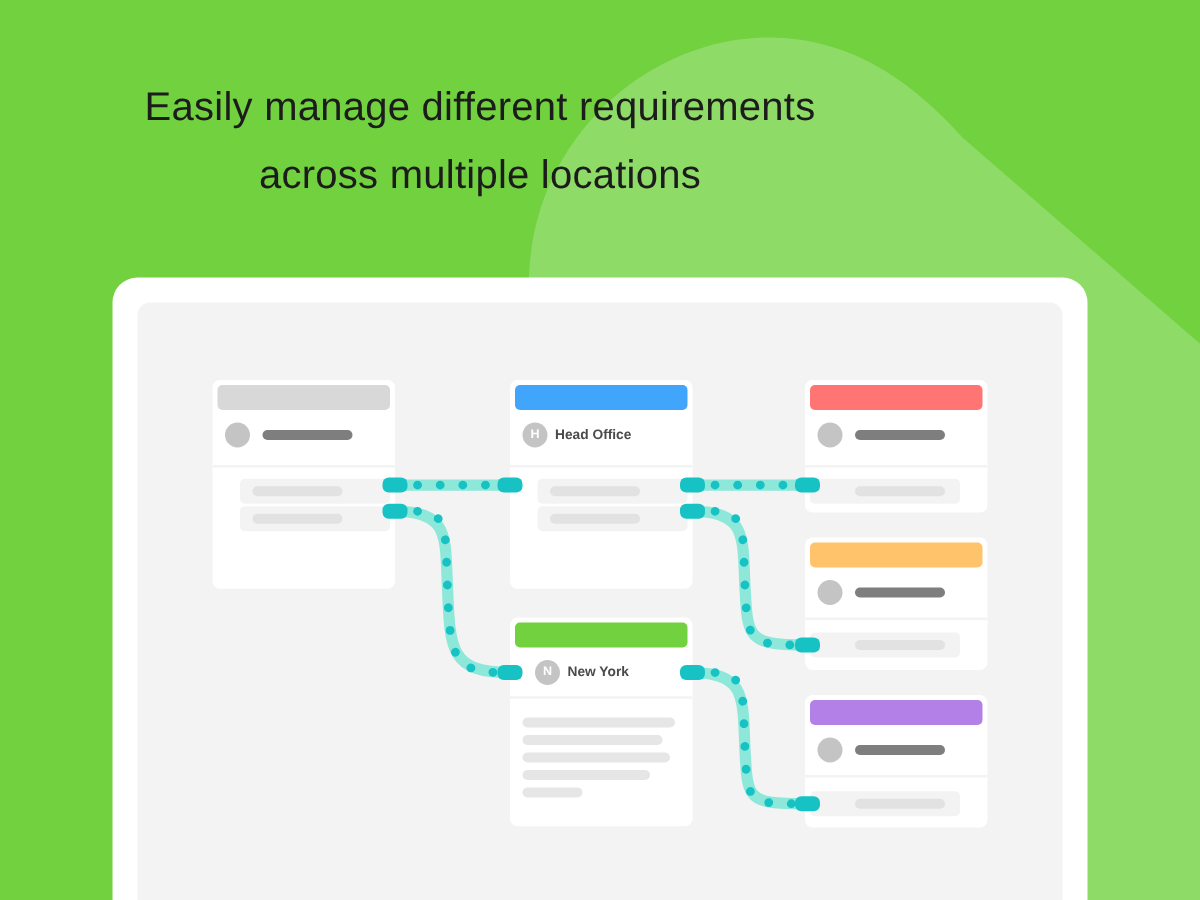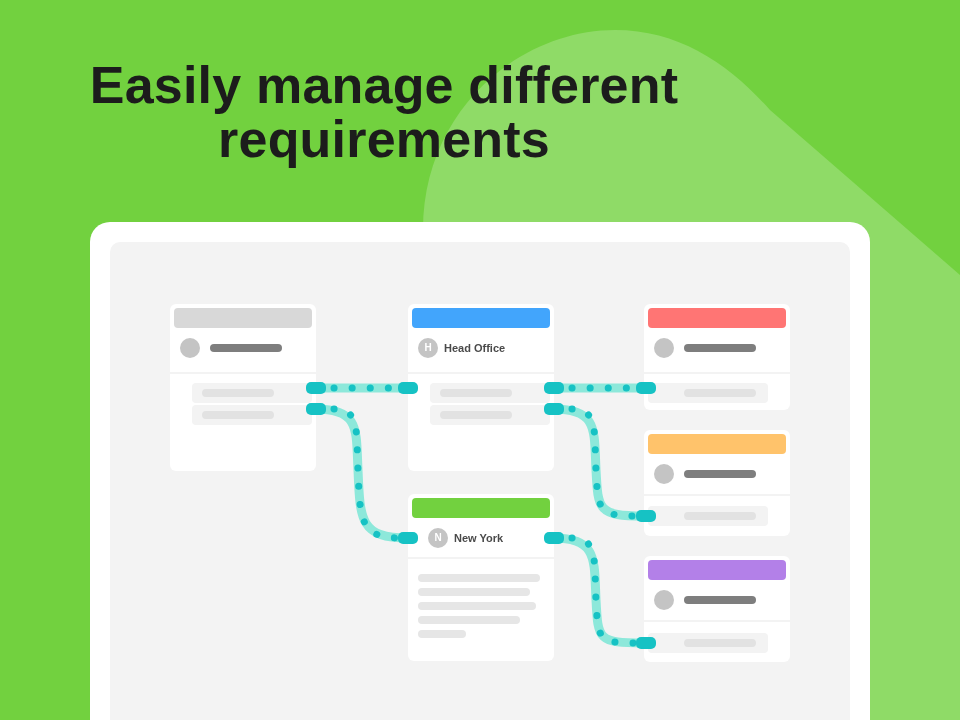--- a/index.html
+++ b/index.html
@@ -1,18 +1,18 @@
 <!DOCTYPE html>
 <html><head>
 <meta charset="utf-8">
 <style>
   html,body{margin:0;padding:0;}
   body{width:960px;height:720px;position:relative;overflow:hidden;background:#72d13f;font-family:"Liberation Sans",sans-serif;}
   .bg-shape{position:absolute;left:0;top:0;width:960px;height:720px;}
-  .headline{position:absolute;left:0;top:58px;width:768px;text-align:center;color:#1c1c1c;font-size:52px;font-weight:bold;line-height:54px;letter-spacing:0.2px;}
+  .headline{position:absolute;left:0;top:58px;width:768px;text-align:center;color:#1c1c1c;font-size:32px;font-weight:normal;line-height:54px;letter-spacing:0.2px;}
   .frame{position:absolute;left:90px;top:222px;width:780px;height:520px;background:#fff;border-radius:20px;}
   .canvas{position:absolute;left:110px;top:242px;width:740px;height:500px;background:#f3f3f3;border-radius:10px;}
   .card{position:absolute;background:#fff;border-radius:6px;}
   .card .hdr{position:absolute;left:4px;top:4px;right:4px;height:20px;border-radius:4px;}
   .card .divider{position:absolute;left:0;right:0;height:2px;background:#f3f3f3;}
   .avatar{position:absolute;width:20px;height:20px;border-radius:50%;background:#c4c4c4;color:#fff;font-size:10px;font-weight:bold;text-align:center;line-height:20px;}
   .namebar{position:absolute;height:8px;border-radius:4px;background:#7e7e7e;}
   .title{position:absolute;font-size:11px;font-weight:bold;color:#4a4a4a;line-height:20px;}
   .row{position:absolute;height:20px;background:#f3f3f3;border-radius:4px;}
   .row .bar{position:absolute;top:6px;height:8px;border-radius:4px;background:#e2e2e2;}
@@ -21,20 +21,21 @@
 </style>
 </head>
 <body>
 
 <svg class="bg-shape" viewBox="0 0 960 720">
   <path d="M423 230 C 423 110, 520 30, 615 30 C 680 30, 730 65, 770 110 L 960 275 L 960 720 L 423 720 Z" fill="#8fdb67"></path>
 </svg>
 
 <div class="headline">
   <div>Easily manage different requirements</div>
+  <div>across multiple locations</div>
 </div>
 
 <div class="frame"></div>
 <div class="canvas"></div>
 
 <div class="card" style="left:170px;top:304px;width:146px;height:167px;">
   <div class="hdr" style="background:#d8d8d8;"></div>
   <div class="avatar" style="left:10px;top:34px;"></div>
   <div class="namebar" style="left:40px;top:40px;width:72px;"></div>
   <div class="divider" style="top:68px;"></div>

